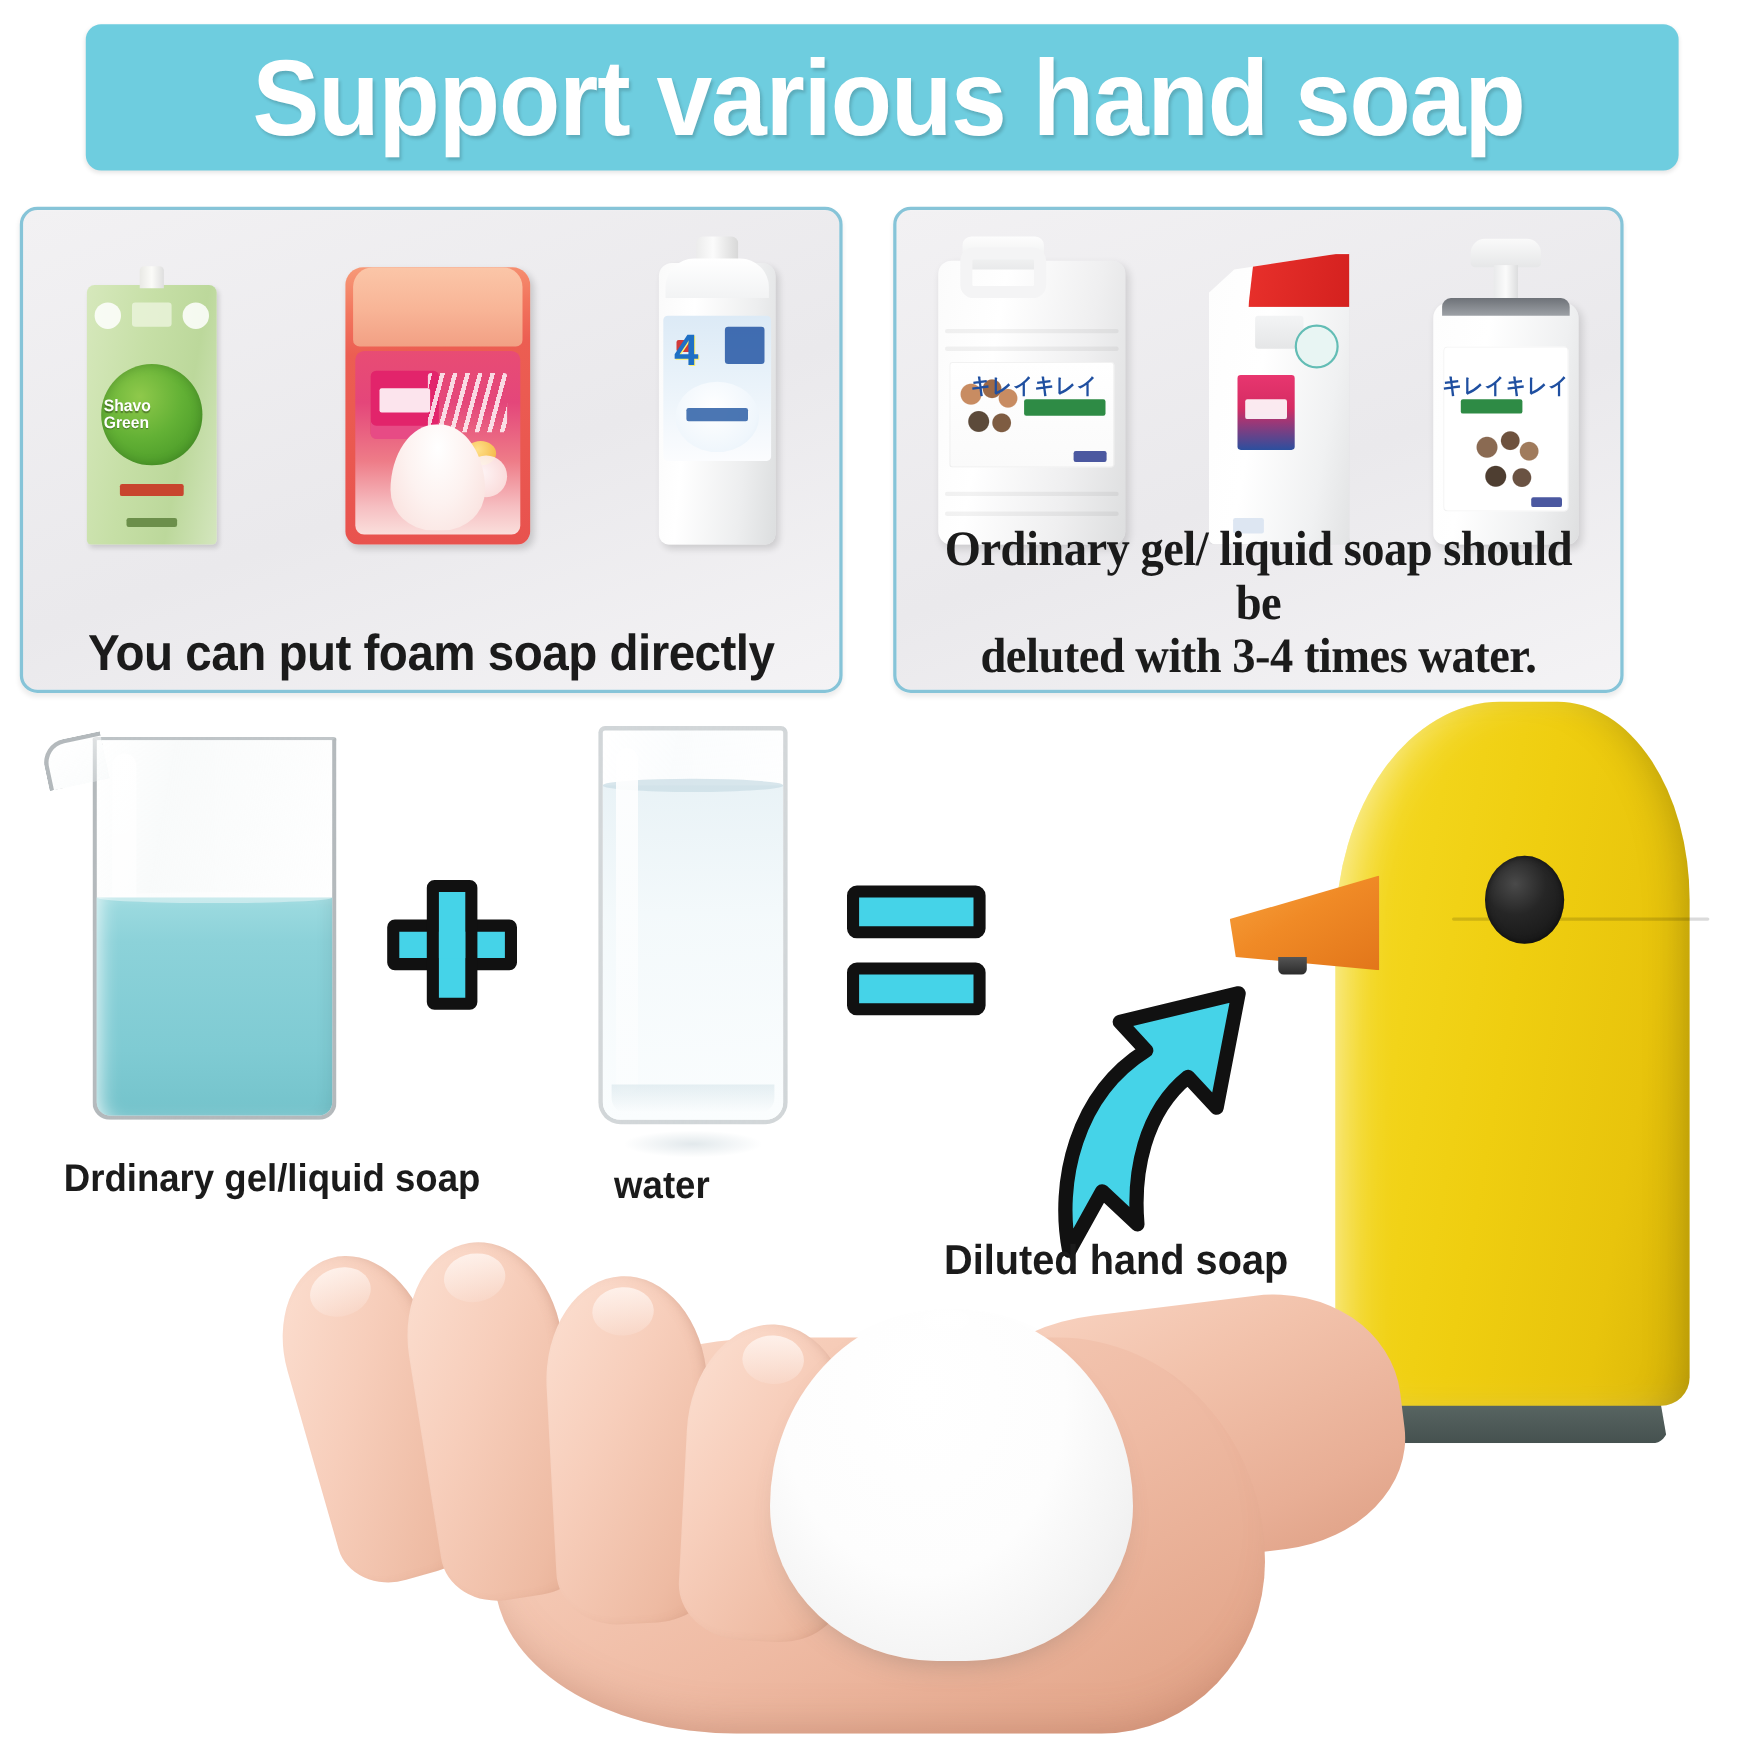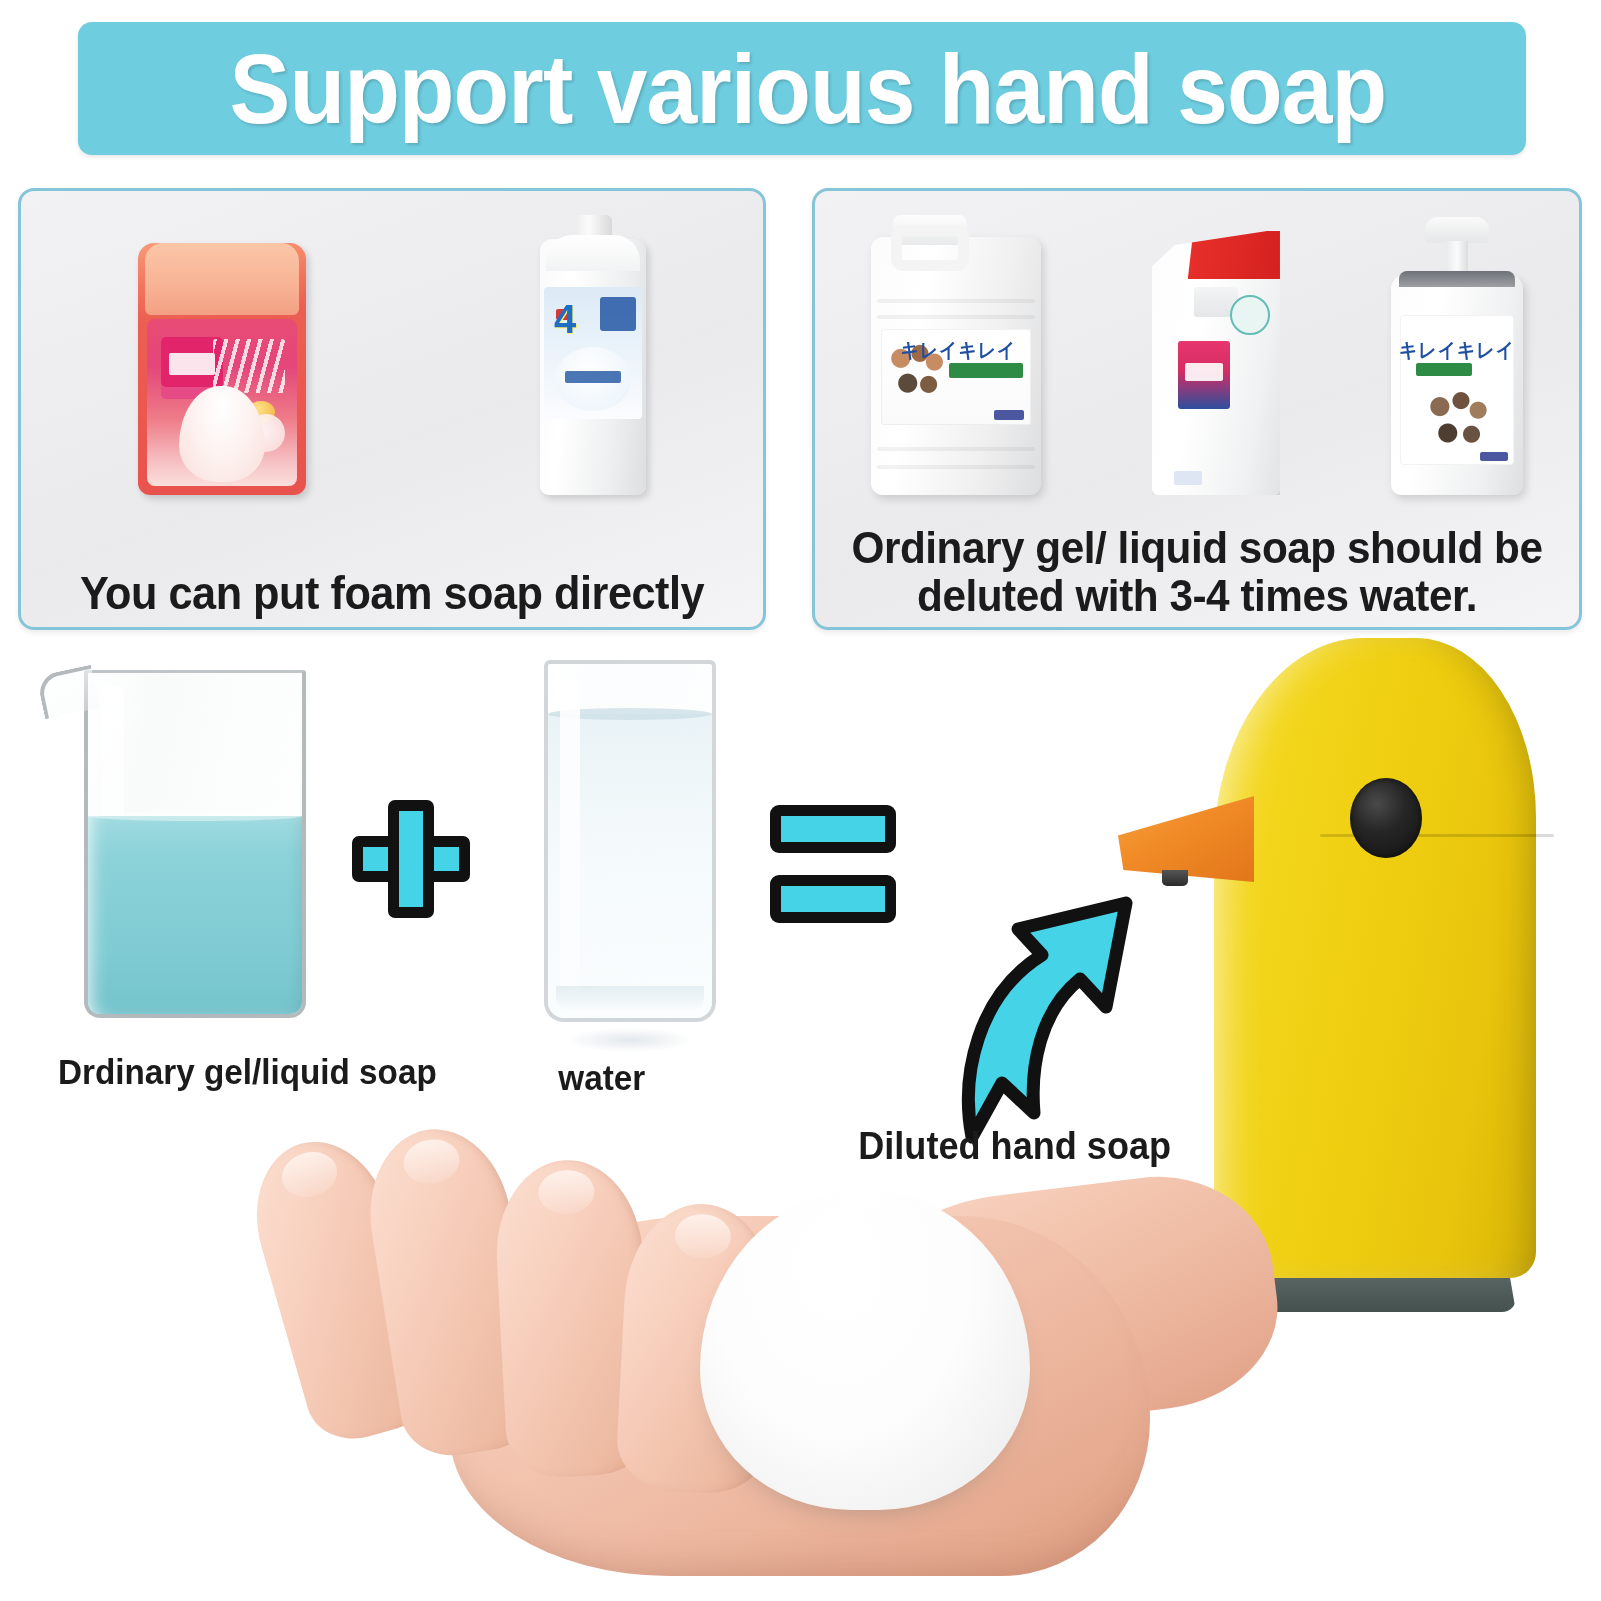--- a/index.html
+++ b/index.html
@@ -40,21 +40,21 @@
     position: absolute;
     top: 188px;
     height: 442px;
     background: linear-gradient(160deg,#F2F1F3 0%, #EAE9EC 55%, #F4F3F5 100%);
     border: 3px solid #86C4D8;
     border-radius: 16px;
     box-shadow: 0 3px 5px rgba(0,0,0,0.08);
     overflow: hidden;
   }
   .panel-left  { left: 18px;  width: 748px; }
-  .panel-right { left: 812px; width: 770px; }
+  .panel-right { left: 812px; width: 664px; font-family: Liberation Serif, serif; }
 
   .product-row {
     position: absolute;
     left: 0; right: 0; top: 14px;
     height: 290px;
     display: flex;
     align-items: flex-end;
     justify-content: space-around;
   }
   .panel-caption {
@@ -549,20 +549,34 @@
 </head>
 <body>
 
 <div class="header-banner">
   <div class="header-title">Support various hand soap</div>
 </div>
 
 <div class="panel panel-left">
   <div class="product-row">
 
+    <div class="product">
+      <div class="pouch">
+        <div class="pouch-badges">
+            <i></i>
+            <i></i>
+            <i></i>
+          </div>
+        <div class="pouch-logo">
+          <span>Shavo Green</span>
+        </div>
+        <div class="pouch-sub"></div>
+        <div class="pouch-brand"></div>
+      </div>
+    </div>
 
     <div class="product">
       <div class="muse">
         <div class="muse-cap"></div>
         <div class="muse-label">
           <div class="muse-badge"></div>
           <div class="muse-kanji"></div>
           <div class="muse-dot"></div>
           <div class="muse-hand"></div>
           <div class="muse-foam"></div>

